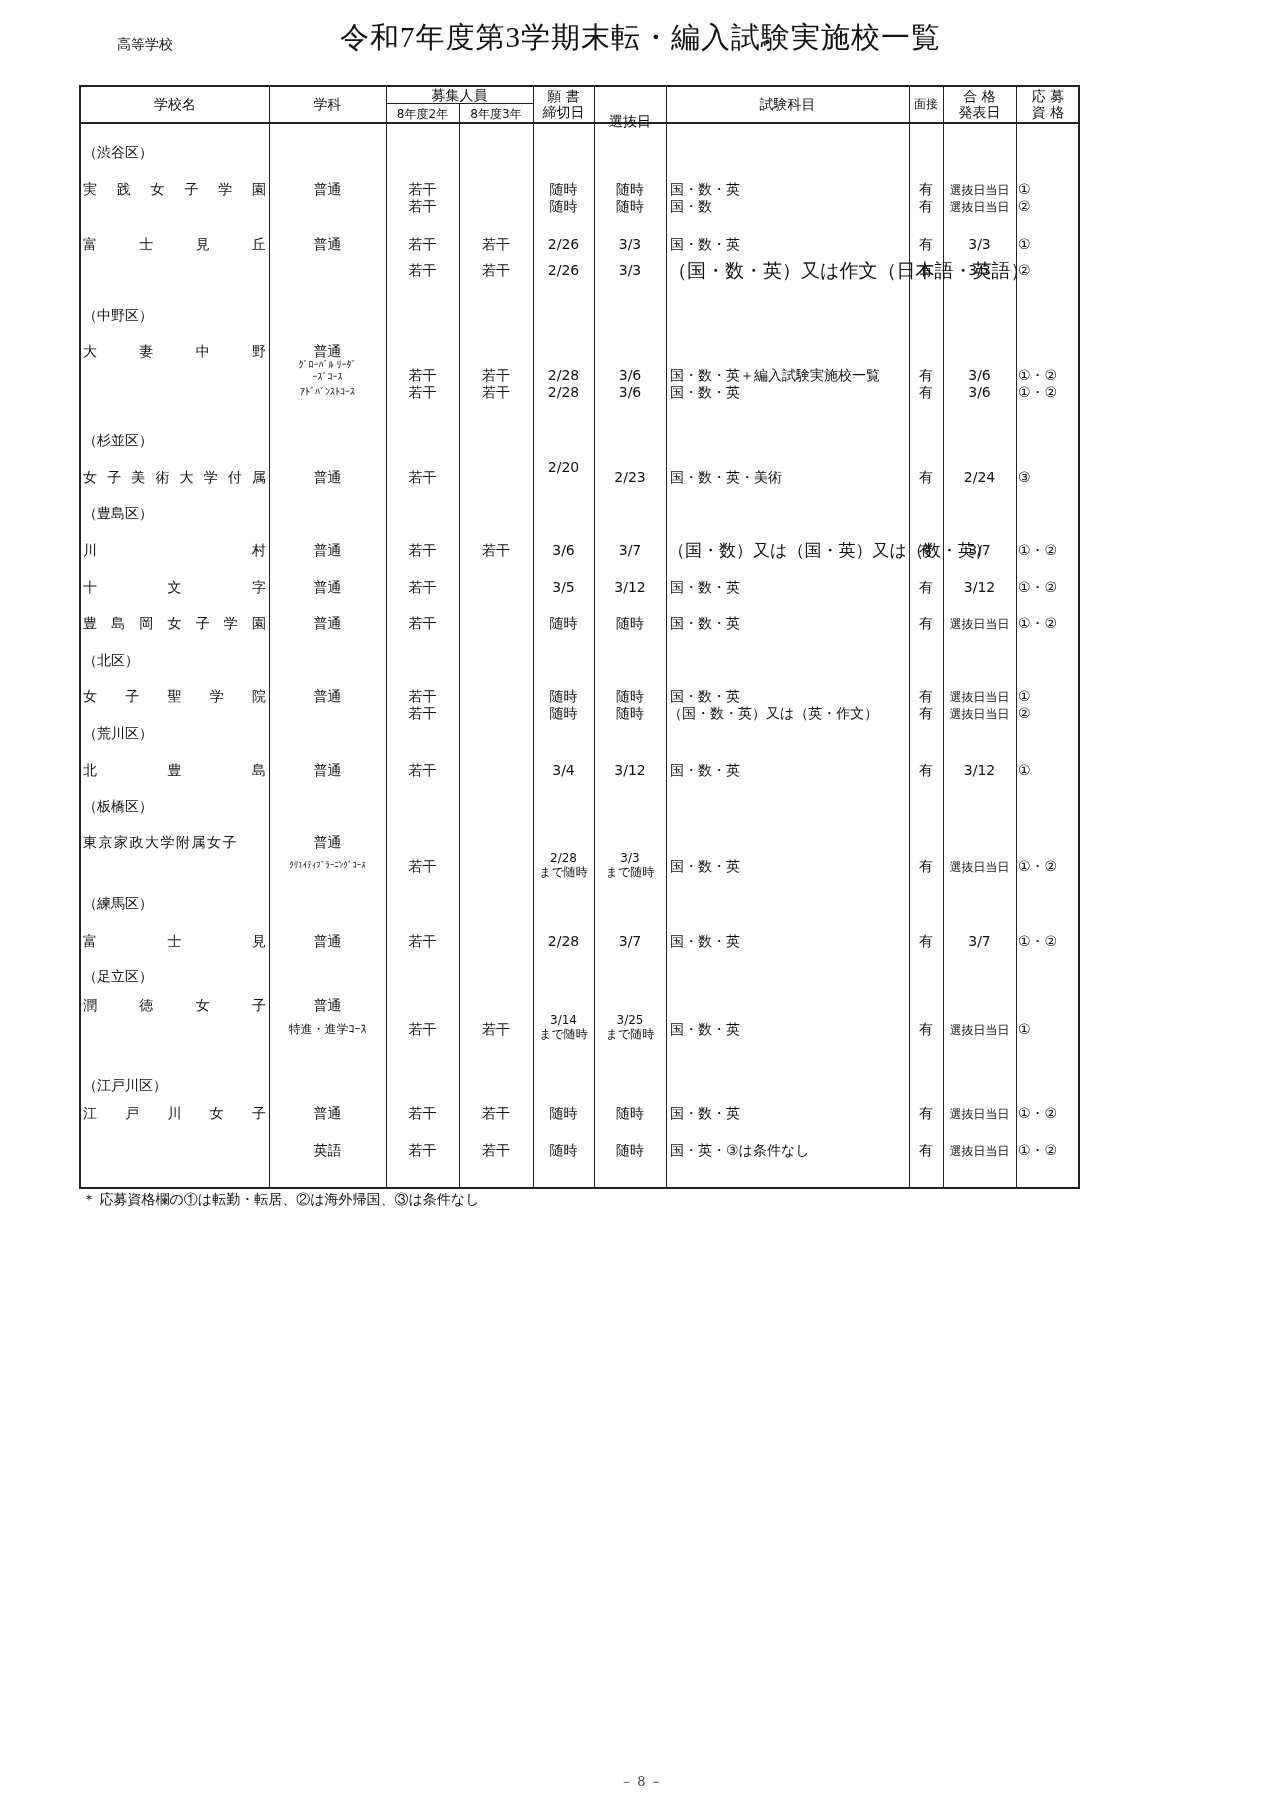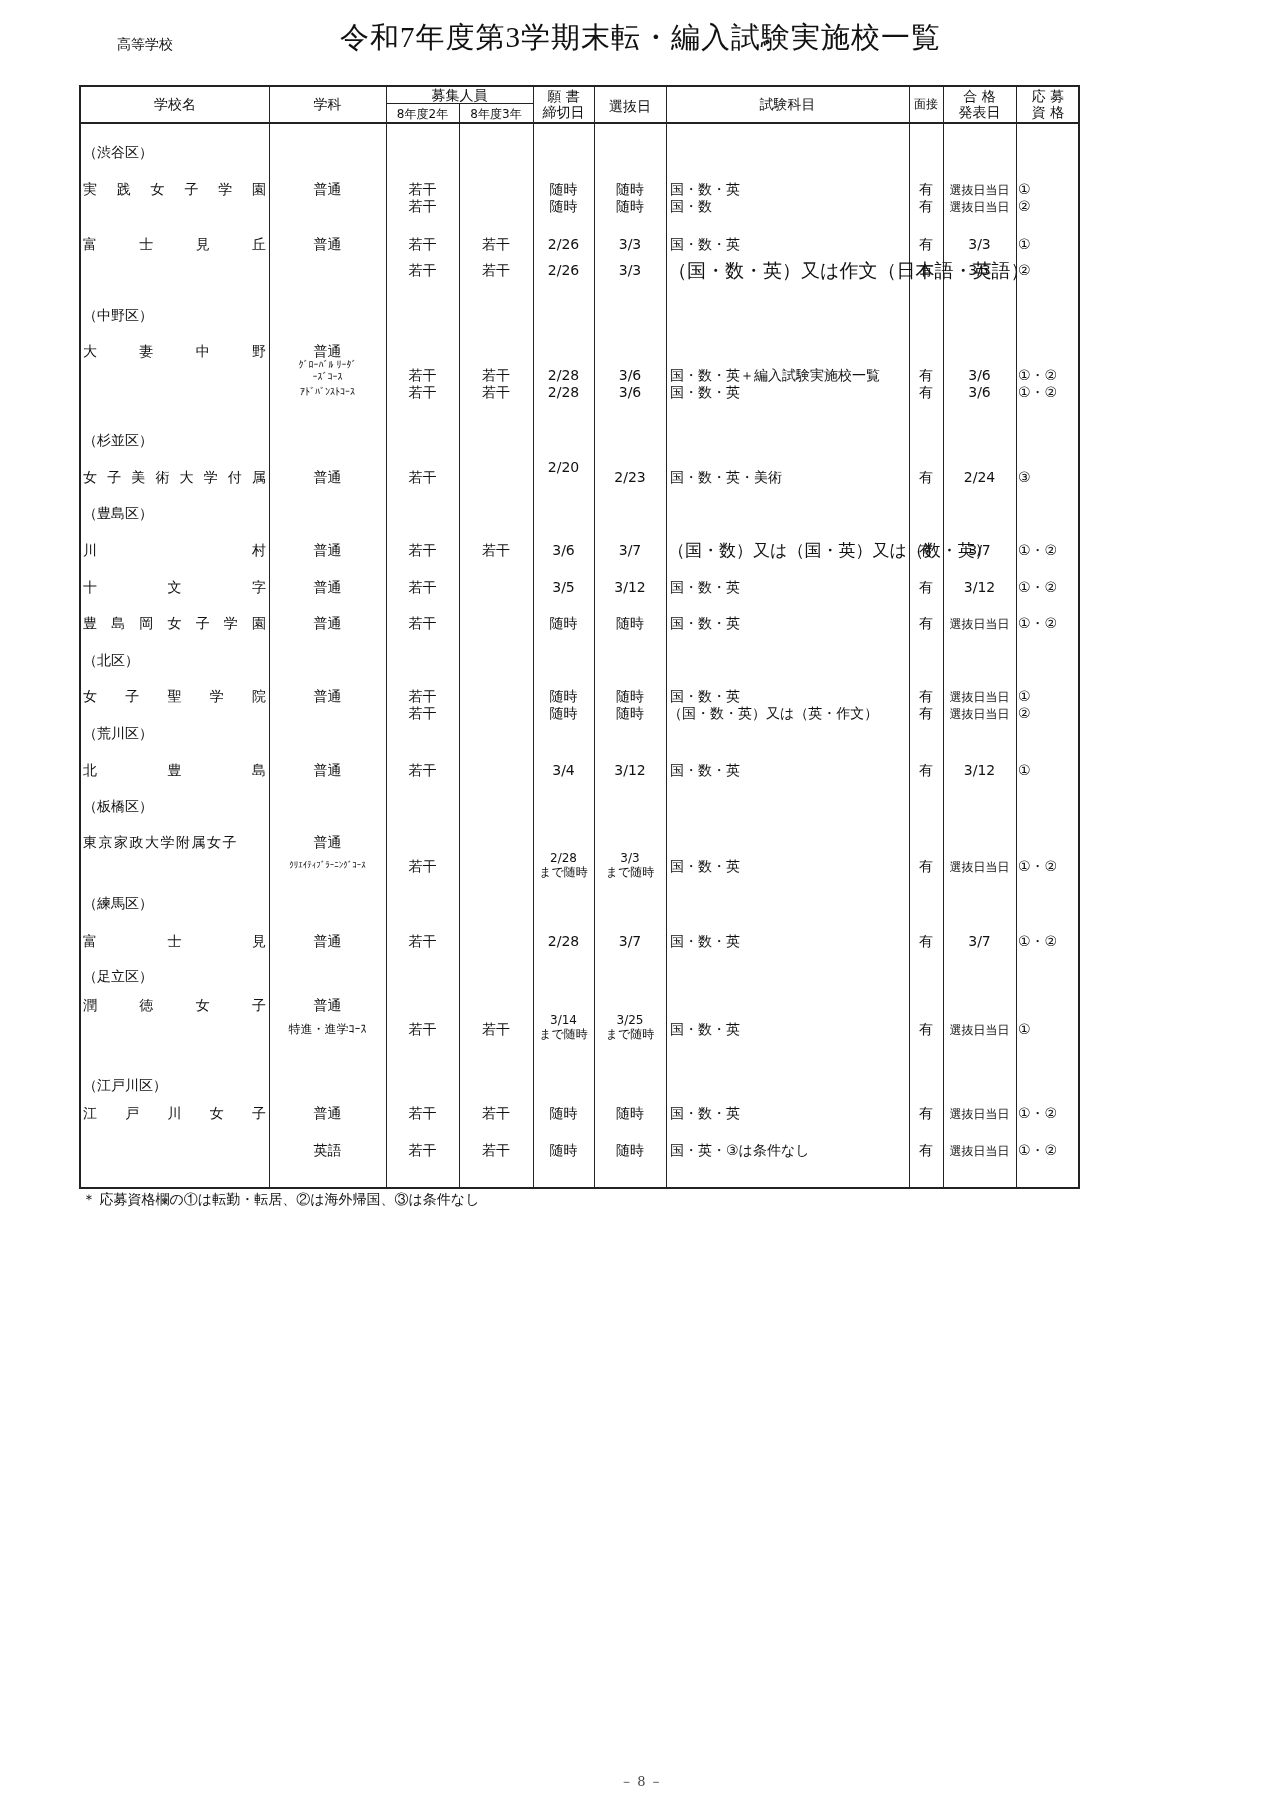--- a/index.html
+++ b/index.html
@@ -41,21 +41,21 @@
   <div class="hline" style="left:305px;width:147px;top:16px"></div>
   <div class="hline" style="left:0;right:0;top:35px;border-top-width:2px"></div>
 
   <div class="hd" style="left:0;width:188px;top:9px">学校名</div>
   <div class="hd" style="left:188px;width:117px;top:9px">学科</div>
   <div class="hd" style="left:305px;width:147px;top:0px">募集人員</div>
   <div class="hd sm" style="left:305px;width:73px;top:19px">8年度2年</div>
   <div class="hd sm" style="left:378px;width:74px;top:19px">8年度3年</div>
   <div class="hd" style="left:452px;width:61px;top:1px">願 書</div>
   <div class="hd" style="left:452px;width:61px;top:17px">締切日</div>
-  <div class="hd" style="left:513px;width:72px;top:11px">選抜日</div>
+  <div class="hd" style="left:513px;width:72px;top:26px">選抜日</div>
   <div class="hd" style="left:585px;width:243px;top:9px">試験科目</div>
   <div class="hd sm" style="left:828px;width:34px;top:9px">面接</div>
   <div class="hd" style="left:862px;width:73px;top:1px">合 格</div>
   <div class="hd" style="left:862px;width:73px;top:17px">発表日</div>
   <div class="hd" style="left:935px;width:64px;top:1px">応 募</div>
   <div class="hd" style="left:935px;width:64px;top:17px">資 格</div>
 
   <div class="cell" style="left:2px;top:57px">（渋谷区）</div>
   <div class="cell" style="left:2px;top:220px">（中野区）</div>
   <div class="cell" style="left:2px;top:345px">（杉並区）</div>

